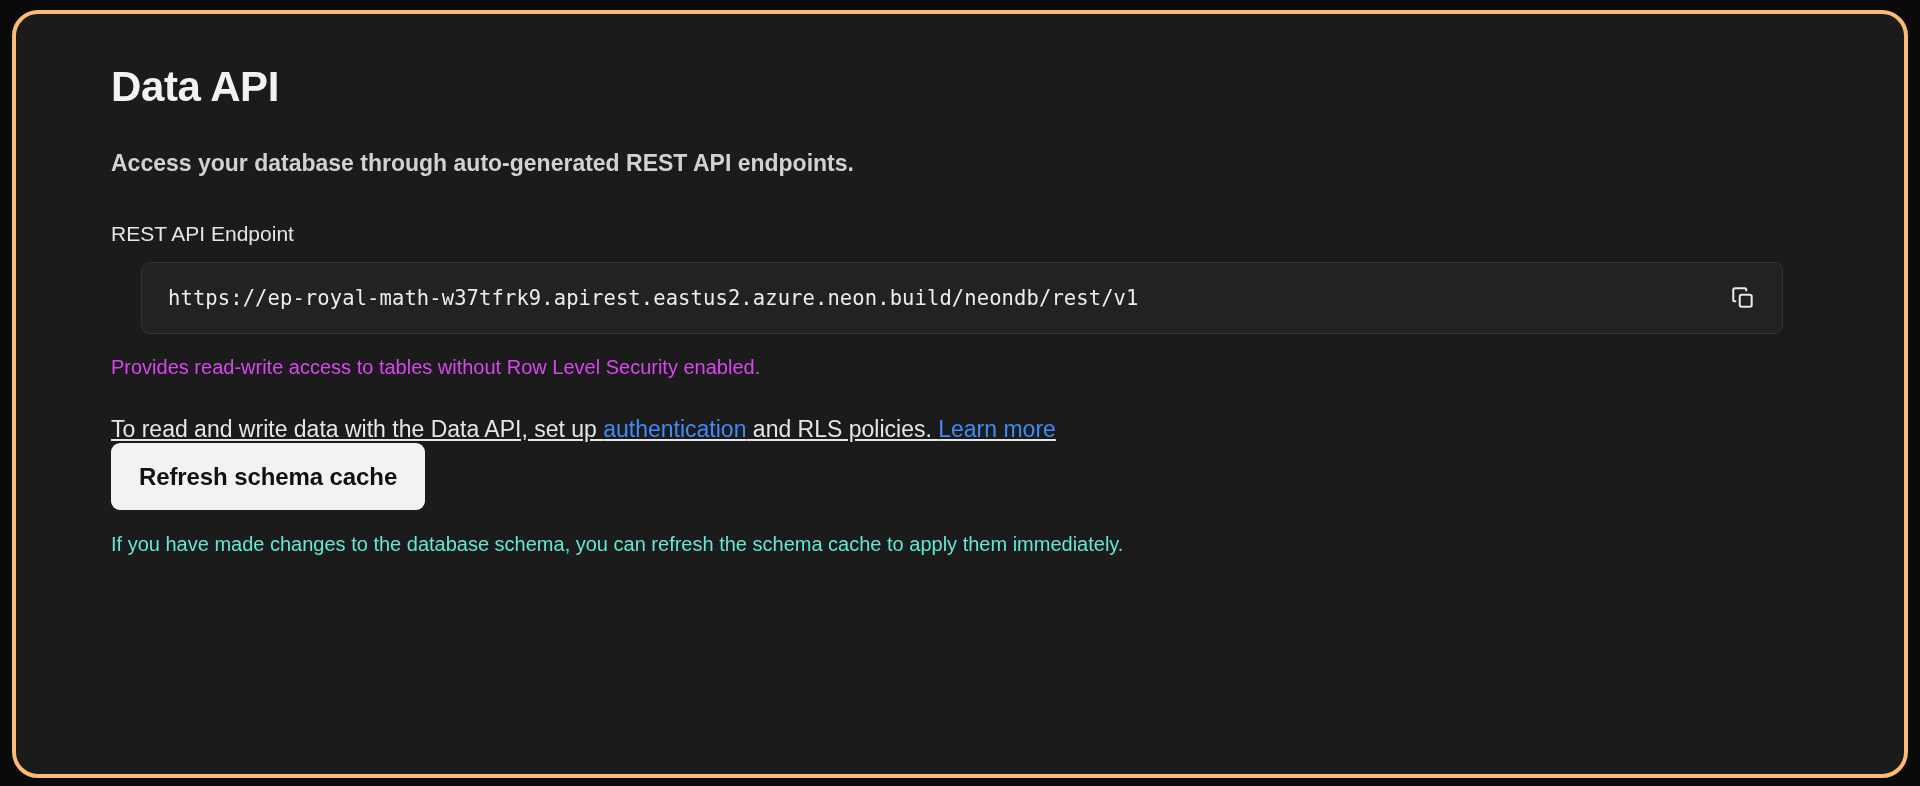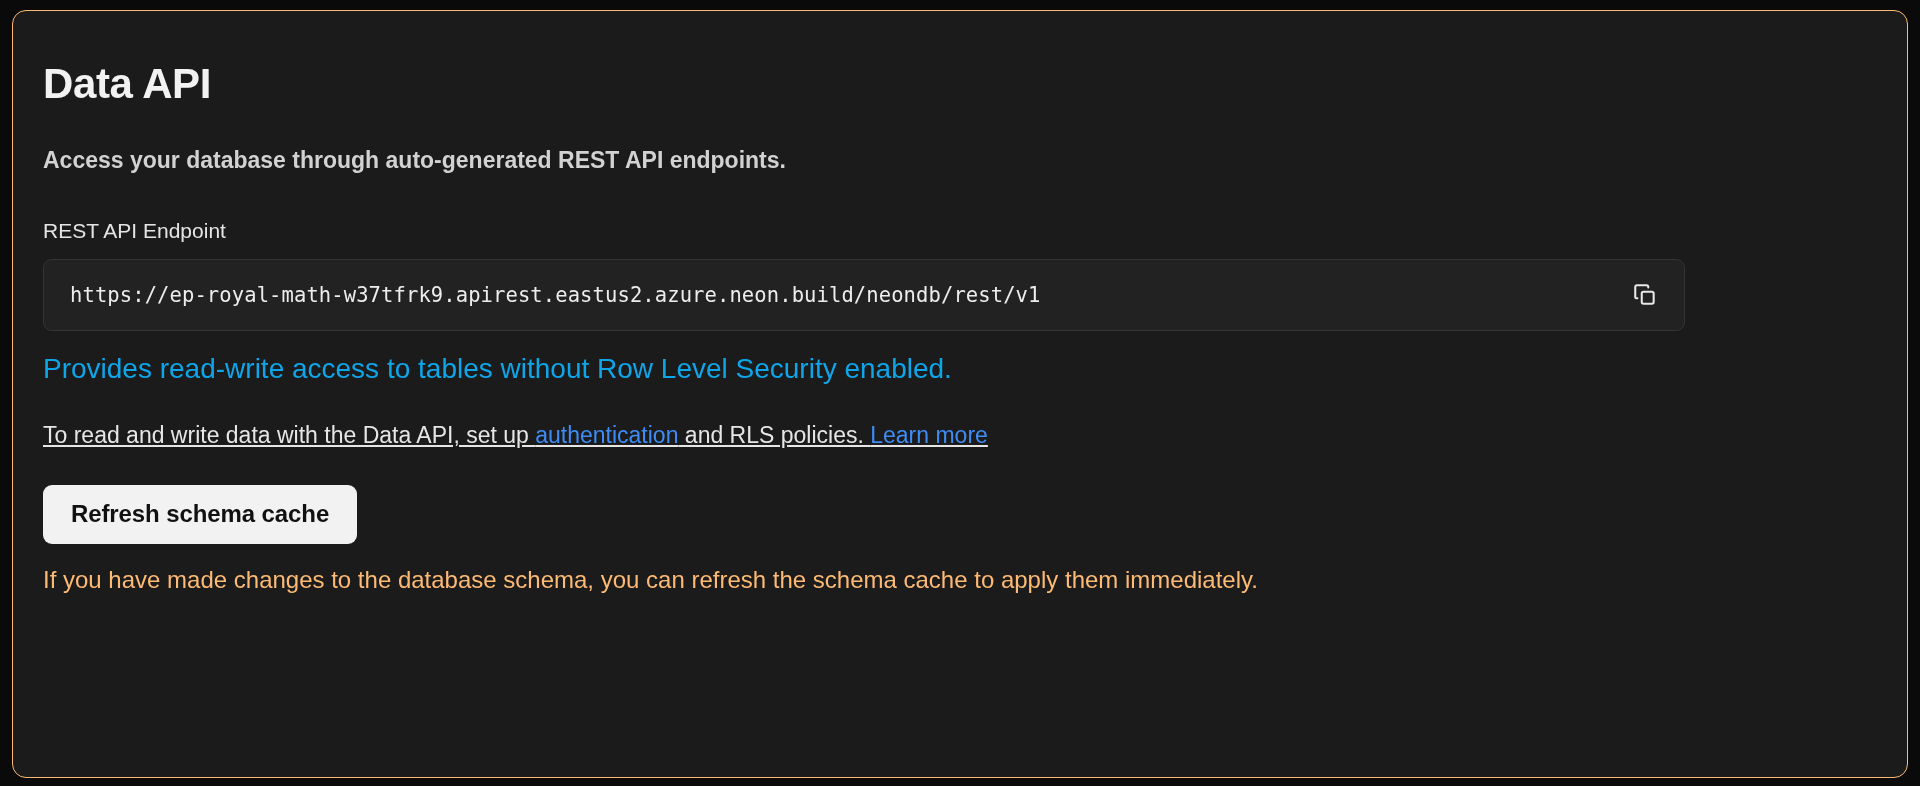--- a/index.html
+++ b/index.html
@@ -22,24 +22,24 @@
     background: #0a0a0a;
     box-sizing: border-box;
     padding: 10px 12px 8px 12px;
   }
 
   .card {
     position: relative;
     width: 100%;
     height: 100%;
     background: #1b1b1b;
-    border: 1px solid #fdba74;
-    border-radius: 14px;
+    border: 4px solid #fdba74;
+    border-radius: 26px;
     box-sizing: border-box;
-    padding: 48px 62px 0 30px;
+    padding: 48px 62px 0 95px;
   }
 
   .card-title {
     font-size: 42px;
     font-weight: bold;
     color: #f2f2f2;
     letter-spacing: -0.4px;
     line-height: 1;
     margin: 0;
     padding-top: 4px;
@@ -66,20 +66,21 @@
     width: 1642px;
     height: 72px;
     background: #222222;
     border: 1px solid #343434;
     border-radius: 9px;
     box-sizing: border-box;
     display: flex;
     align-items: center;
     justify-content: space-between;
     padding: 0 22px 0 26px;
+    margin-left: 30px;
   }
 
   .endpoint-url {
     font-family: "DejaVu Sans Mono", "Liberation Mono", monospace;
     font-size: 20.5px;
     color: #ededed;
     letter-spacing: 0.1px;
     white-space: nowrap;
     overflow: hidden;
     text-overflow: ellipsis;
@@ -93,60 +94,59 @@
     justify-content: center;
     background: transparent;
     border: none;
     cursor: pointer;
     padding: 0;
     flex: 0 0 auto;
   }
   .copy-btn svg { display: block; }
 
   .helper-text {
-    font-size: 28px;
-    color: #0ea5e9;
+    font-size: 20px;
+    color: #d946ef;
     padding-top: 21px;
     line-height: 1.2;
   }
 
   .info-line {
     font-size: 23px;
     color: #e6e6e6;
     padding-top: 37px;
     line-height: 1.2;
     text-decoration: underline;
   }
   .info-line a {
     color: #3f8cf5;
     text-decoration: none;
     cursor: pointer;
   }
 
   .refresh-btn {
-    margin-top: 35px;
     display: inline-flex;
     align-items: center;
     justify-content: center;
-    height: 59px;
+    height: 67px;
     padding: 0 28px;
     background: #f2f2f2;
     color: #111111;
     border: none;
     border-radius: 9px;
     font-family: "Liberation Sans", sans-serif;
     font-size: 24px;
     font-weight: bold;
     letter-spacing: -0.1px;
     cursor: pointer;
   }
 
   .footer-text {
-    font-size: 24px;
-    color: #fdba74;
+    font-size: 20px;
+    color: #5eead4;
     padding-top: 22px;
     line-height: 1.2;
   }
 </style>
 </head>
 <body>
 
 <div class="page">
   <section class="card">
 

